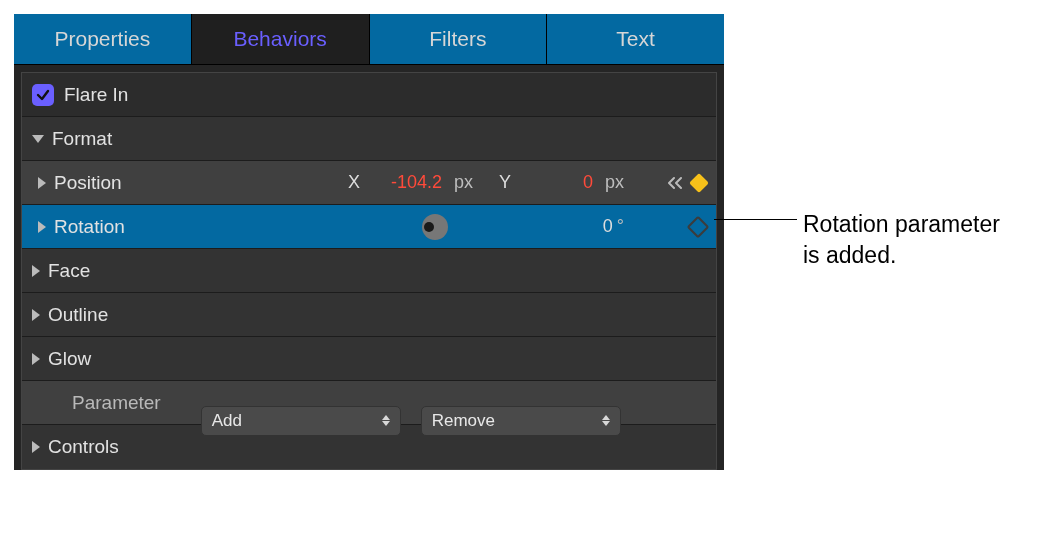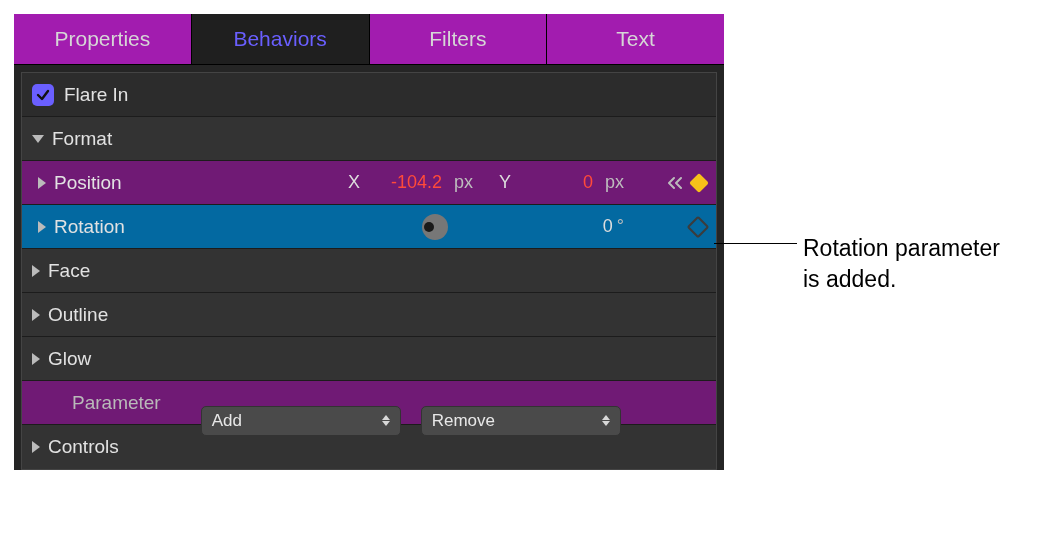--- a/index.html
+++ b/index.html
@@ -24,21 +24,21 @@
     border-bottom: 1px solid #000;
   }
   .tab {
     flex: 1;
     display: flex;
     align-items: center;
     justify-content: center;
     font-size: 21px;
     color: #d6d6d6;
     border-right: 1px solid #000;
-    background: #a21caf;
+    background: #0369a1;
     cursor: pointer;
   }
   .tab:last-child { border-right: none; }
   .tab.active {
     color: #6a5fff;
     background: #1f1f1f;
   }
   .body {
     border: 1px solid #444;
     margin: 7px;
@@ -52,21 +52,21 @@
     border-bottom: 1px solid #1c1c1c;
     box-sizing: border-box;
   }
   .row.header {
     background: #2c2c2c;
   }
   .row.section {
     background: #333333;
   }
   .row.param {
-    background: #701a75;
+    background: #404040;
   }
   .row.param.dark {
     background: #0369a1;
   }
   .checkbox {
     width: 22px;
     height: 22px;
     border-radius: 5px;
     background: #6a5fff;
     display: inline-flex;
@@ -163,21 +163,21 @@
     width: 0; height: 0;
     border-left: 4px solid transparent;
     border-right: 4px solid transparent;
   }
   .ud.up { border-bottom: 5px solid #d8d8d8; }
   .ud.down { border-top: 5px solid #d8d8d8; }
   .param-indent { width: 40px; }
   .callout {
     position: absolute;
     left: 700px;
-    top: 219px;
+    top: 195px;
     display: flex;
     align-items: flex-start;
   }
   .callout-line {
     width: 83px;
     height: 1px;
     background: #000;
     margin-top: 10px;
   }
   .callout-text {

